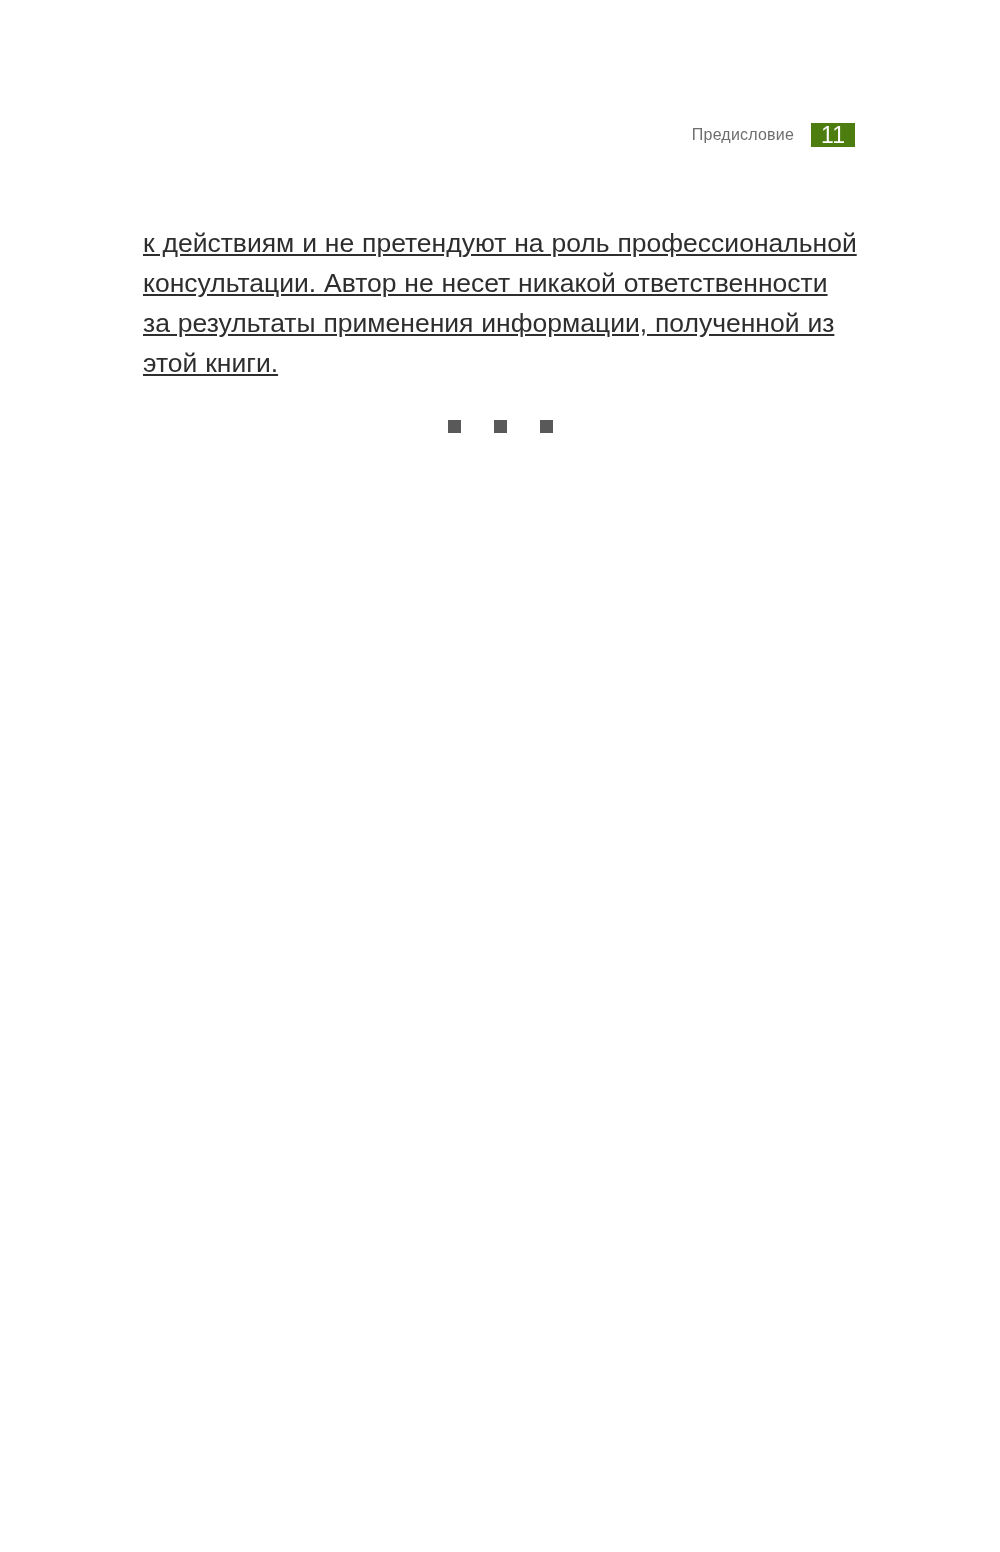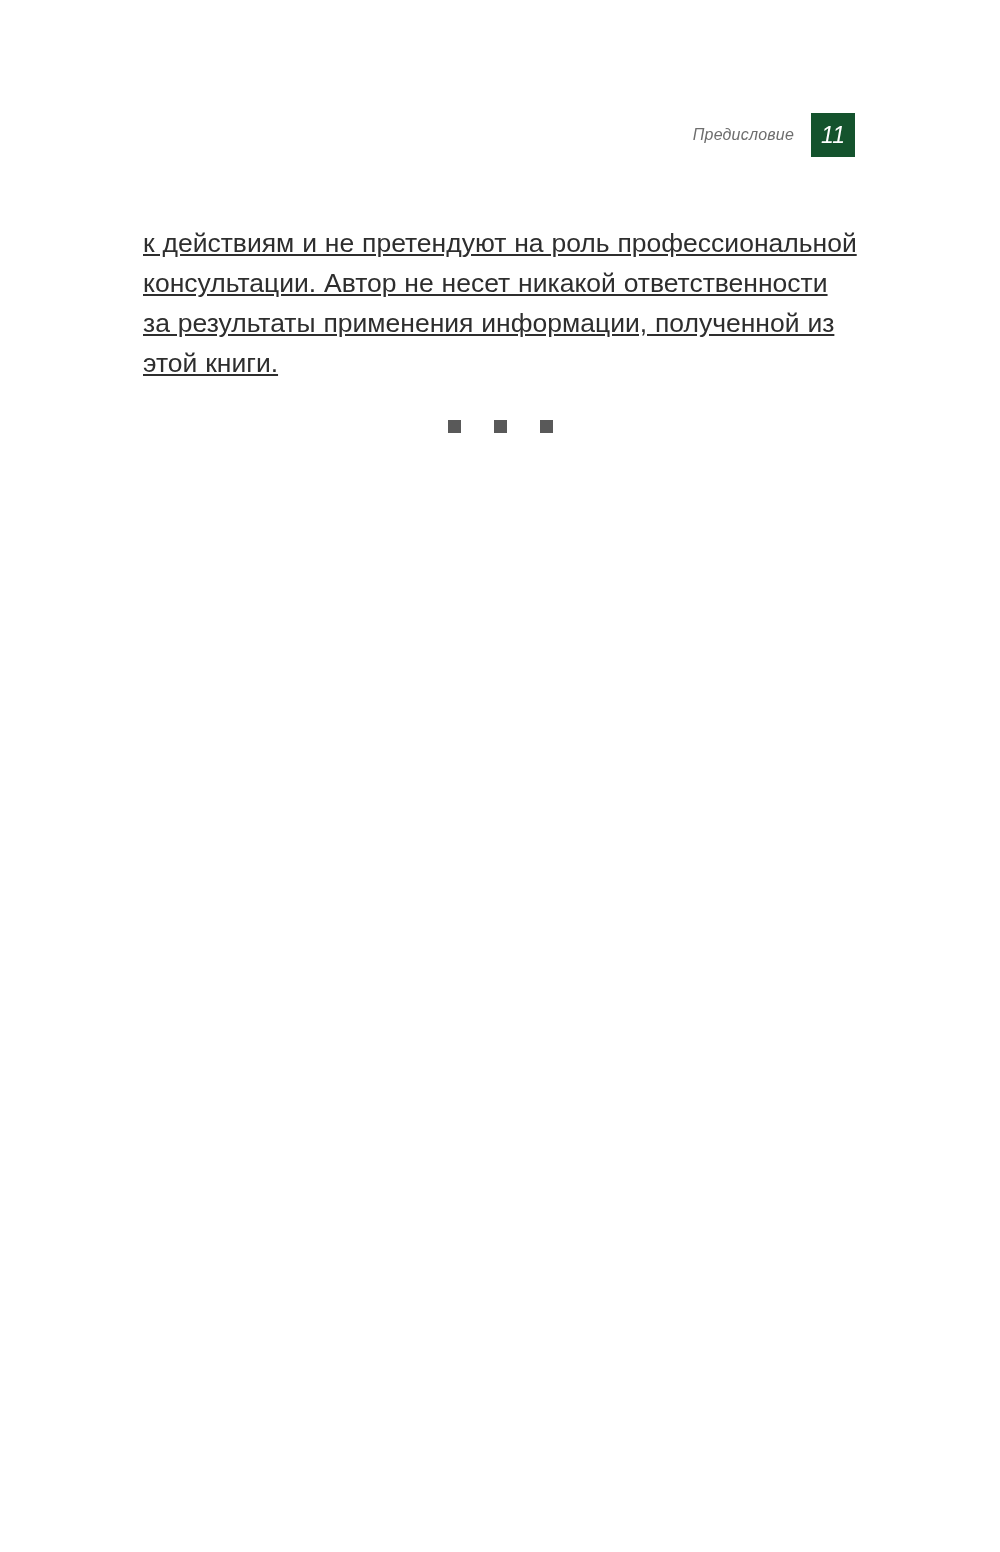--- a/index.html
+++ b/index.html
@@ -23,36 +23,35 @@
   }
 
   
   .running-head {
     position: absolute;
     top: 118px;
     right: 145px;
     display: flex;
     align-items: center;
     height: 34px;
-    font-style: italic;
   }
   .running-head-label {
     font-size: 16px;
     color: #6e6e6e;
     letter-spacing: 0.2px;
     line-height: 1;
     padding-right: 17px;
     white-space: nowrap;
     font-family: "Liberation Sans", sans-serif;
   }
   .page-number-box {
-    background: #14532d;
+    background: #4d7c0f;
     color: #ffffff;
     width: 44px;
-    height: 44px;
+    height: 24px;
     display: flex;
     align-items: center;
     justify-content: center;
     font-size: 23px;
     font-family: "Liberation Sans", sans-serif;
     line-height: 1;
   }
 
   
   .body-text {

